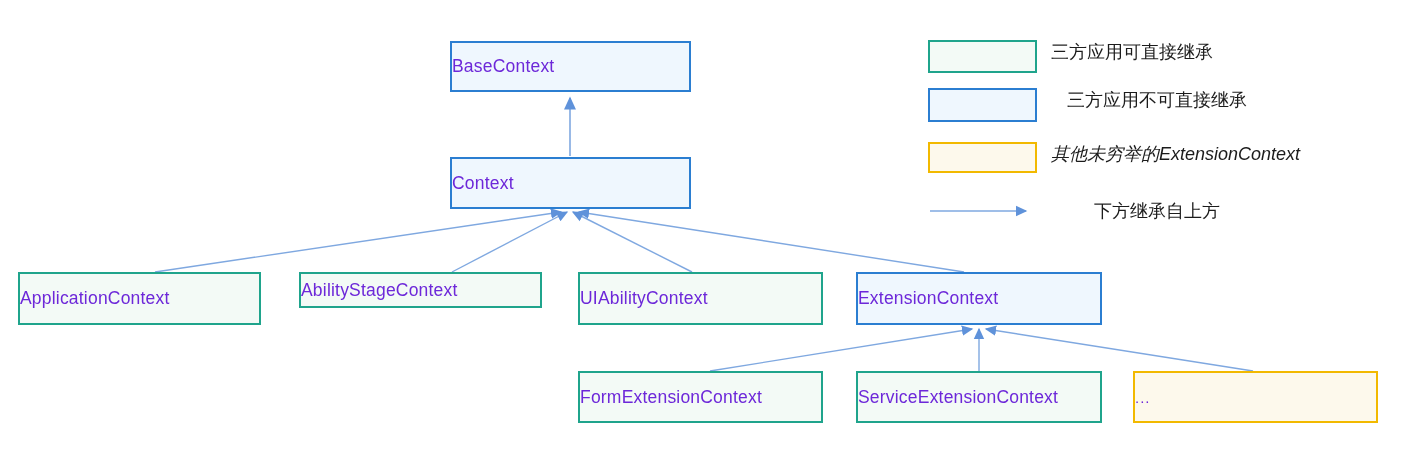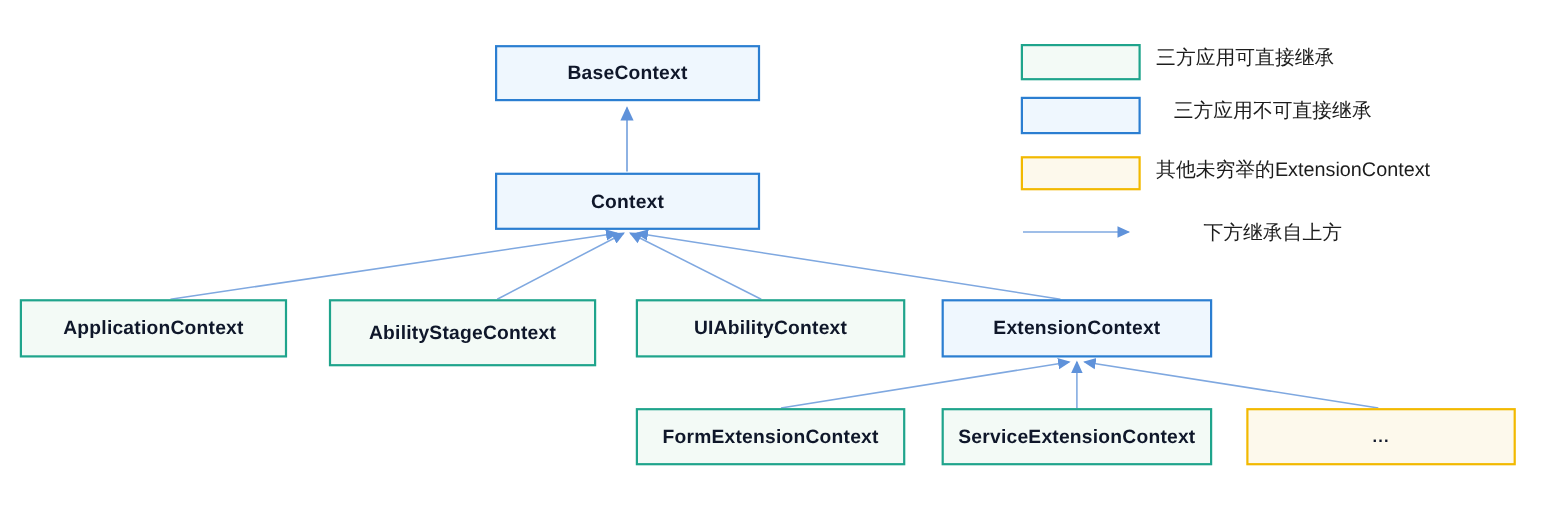--- a/index.html
+++ b/index.html
@@ -3,23 +3,23 @@
 <meta charset="utf-8">
 <style>
   * { margin:0; padding:0; box-sizing:border-box; }
   html,body { background:#ffffff; }
   #canvas {
     position:relative; width:1416px; height:461px; background:#ffffff;
     font-family:"Liberation Sans","DejaVu Sans",sans-serif; overflow:hidden;
   }
   #edges { position:absolute; left:0; top:0; width:1416px; height:461px; }
   .node {
-    position:absolute; display:flex; align-items:center; justify-content:center;
-    border-style:solid; border-width:2.5px; font-size:17.5px; color:#0f172a;
-    letter-spacing:0.2px; white-space:nowrap;font-weight:bold;
+    position:absolute; display:flex; align-items:center; 
+    border-style:solid; border-width:2.5px; font-size:17.5px; color:#6d28d9;
+    letter-spacing:0.2px; white-space:nowrap;
   }
   .t-blue   { border-color:#2B7ED1; background:#EFF7FE; }
   .t-green  { border-color:#1FA48C; background:#F3FAF6; }
   .t-yellow { border-color:#F2B900; background:#FDF9EC; }
   .node.dots { font-size:15px; letter-spacing:1px; }
   .legend-row { position:absolute; left:928px; display:flex; align-items:flex-start; }
   .swatch { display:block; border-style:solid; border-width:2.5px; width:109px; flex:0 0 109px; }
   .s-green  { border-color:#1FA48C; background:#F3FAF6; }
   .s-blue   { border-color:#2B7ED1; background:#EFF7FE; }
   .s-yellow { border-color:#F2B900; background:#FDF9EC; }
@@ -53,21 +53,21 @@
   <div class="node t-blue" style="left:450px; top:41px; width:241px; height:51px;">
     <span>BaseContext</span>
   </div>
   <div class="node t-blue" style="left:450px; top:157px; width:241px; height:52px;">
     <span>Context</span>
   </div>
 
   <div class="node t-green" style="left:18px; top:272px; width:243px; height:53px;">
     <span>ApplicationContext</span>
   </div>
-  <div class="node t-green" style="left:299px; top:272px; width:243px; height:61px;">
+  <div class="node t-green" style="left:299px; top:272px; width:243px; height:36px;">
     <span>AbilityStageContext</span>
   </div>
   <div class="node t-blue" style="left:856px; top:272px; width:246px; height:53px;">
     <span>ExtensionContext</span>
   </div>
   <div class="node t-green" style="left:578px; top:272px; width:245px; height:53px;">
     <span>UIAbilityContext</span>
   </div>
 
   <div class="node t-green" style="left:578px; top:371px; width:245px; height:52px;">
@@ -81,19 +81,19 @@
   </div>
 
   <div class="legend-row" style="top:40px; height:33px;">
     <span class="swatch s-green" style="height:33px;"></span>
     <span class="legend-label">三方应用可直接继承</span>
   </div>
   <div class="legend-row" style="top:88px; height:34px;gap:16px;">
     <span class="swatch s-blue" style="height:34px;"></span>
     <span class="legend-label">三方应用不可直接继承</span>
   </div>
-  <div class="legend-row" style="top:142px; height:31px;">
+  <div class="legend-row" style="top:142px; height:31px;font-style:italic;">
     <span class="swatch s-yellow" style="height:31px;"></span>
     <span class="legend-label">其他未穷举的ExtensionContext</span>
   </div>
   <div class="legend-label-solo" style="top:199px;margin-left:44px;">下方继承自上方</div>
 
 </div>
 
 </body></html>

